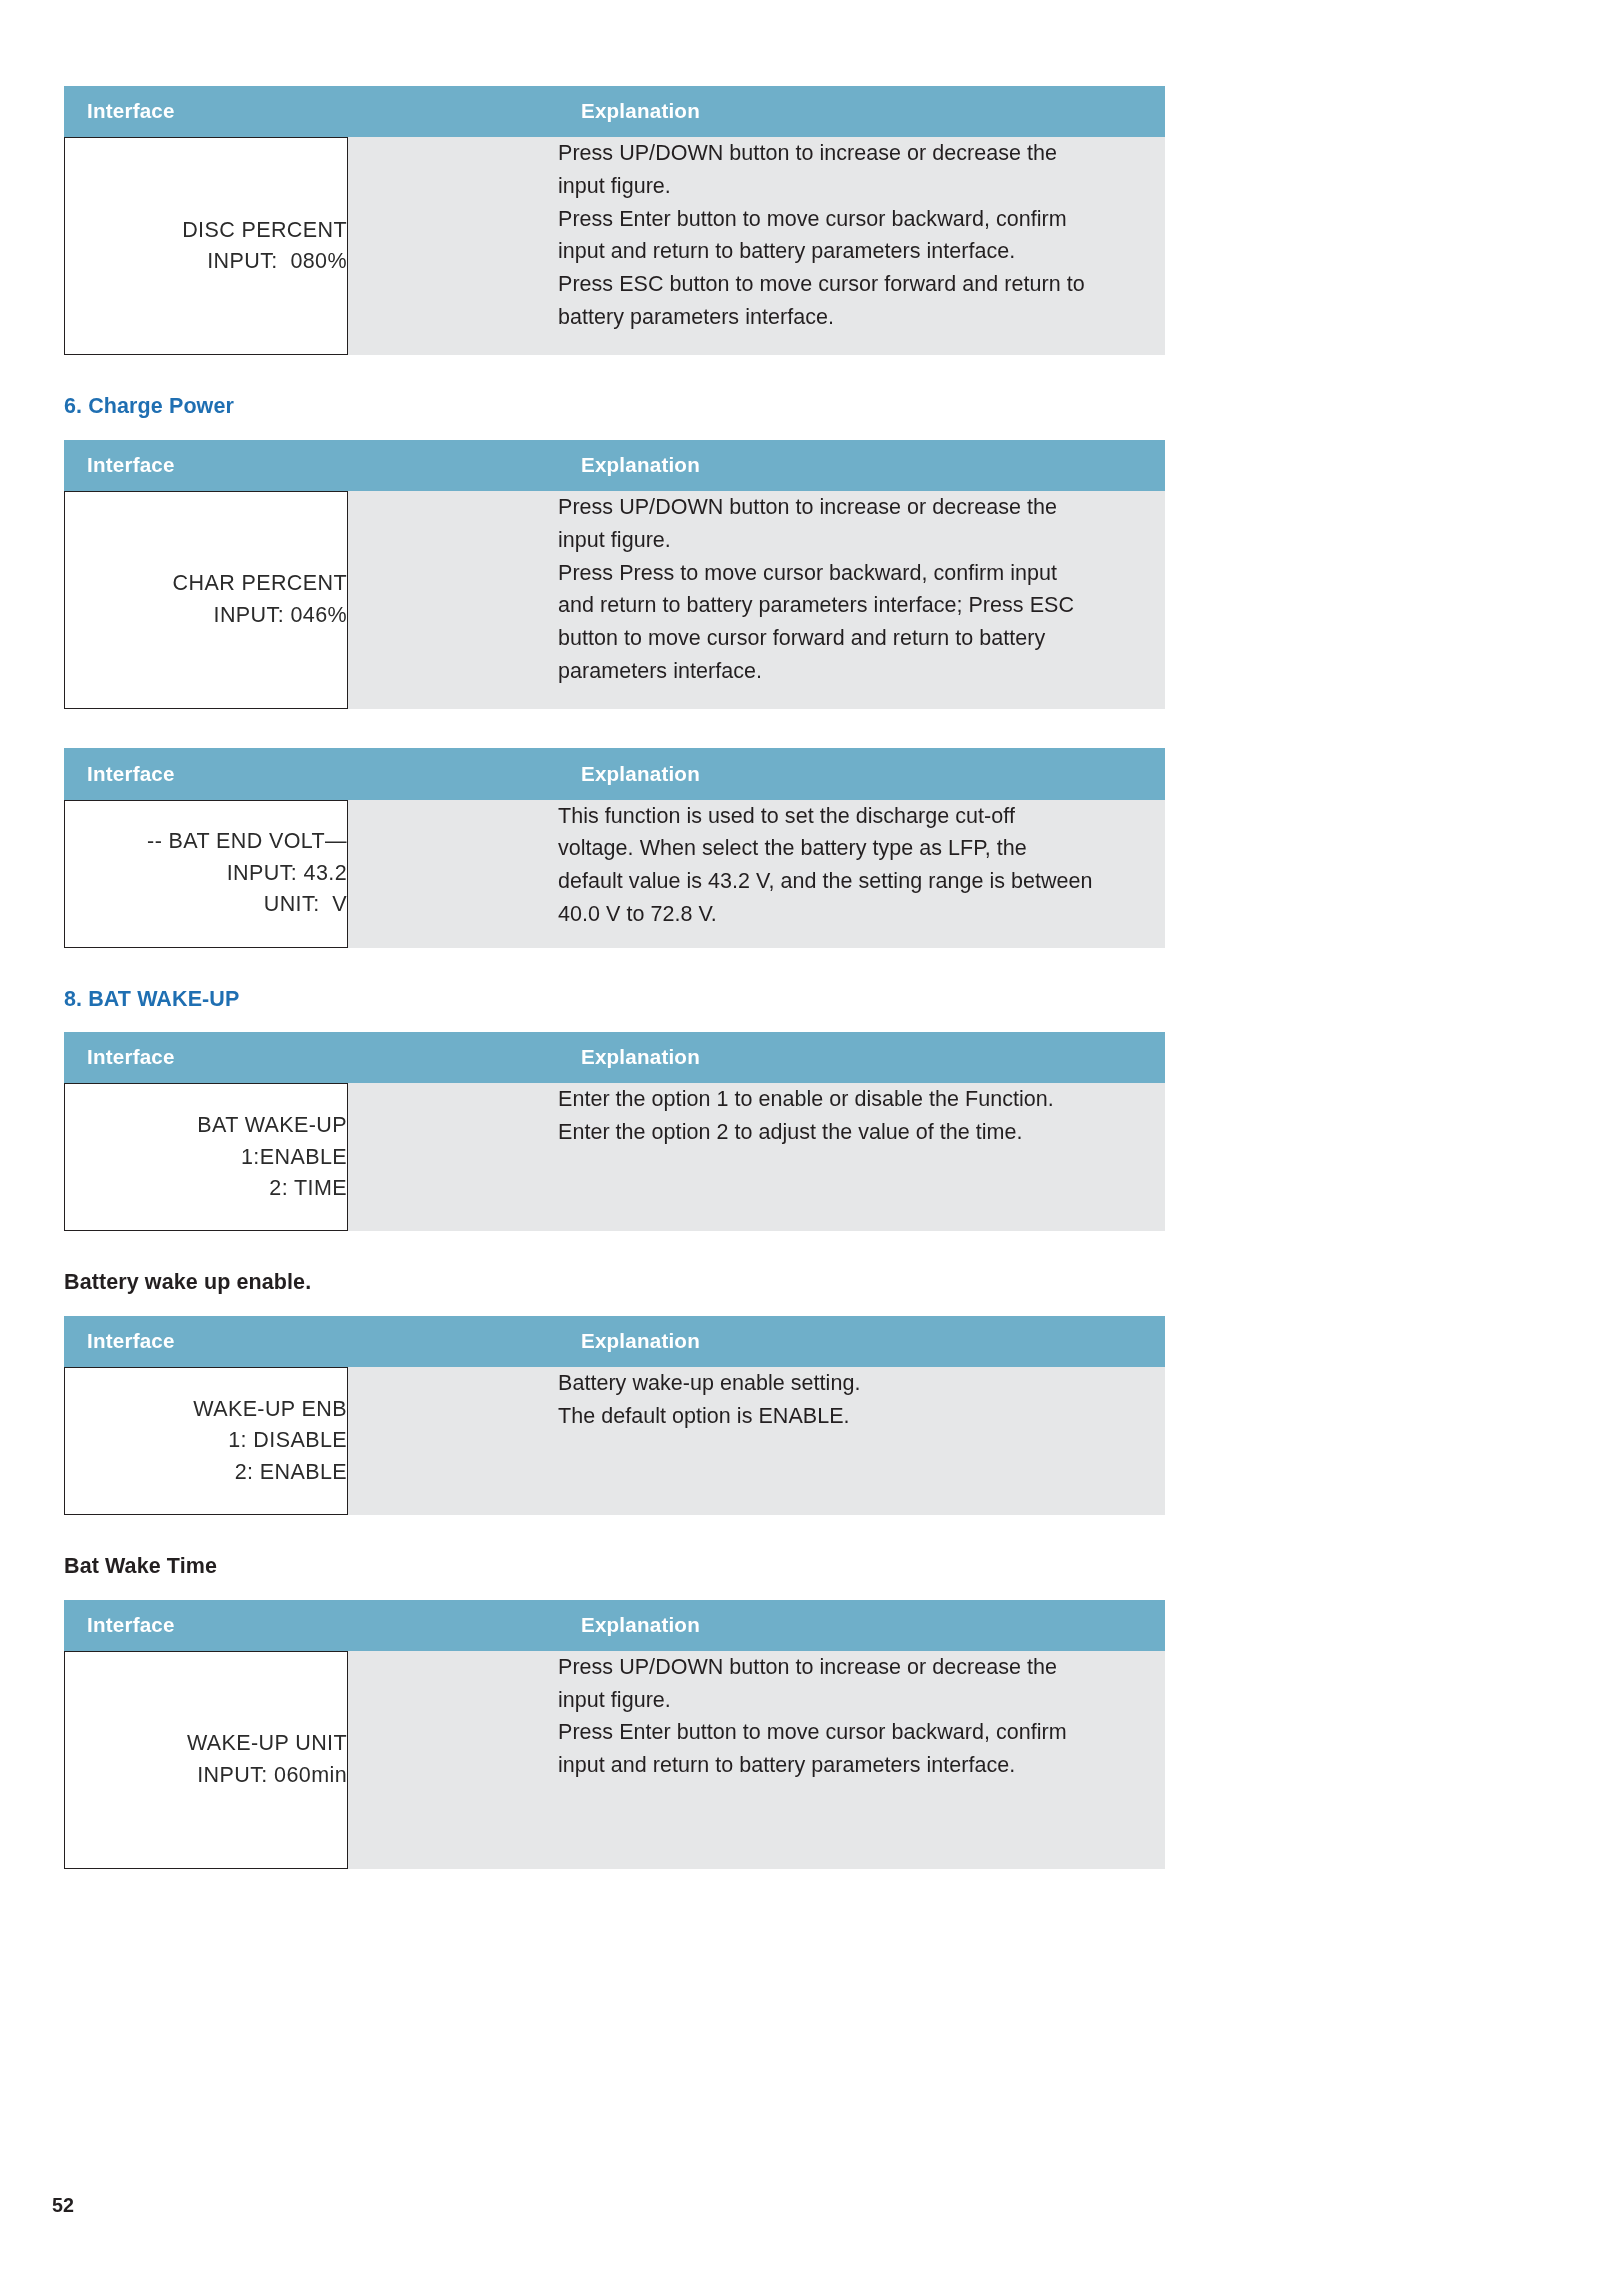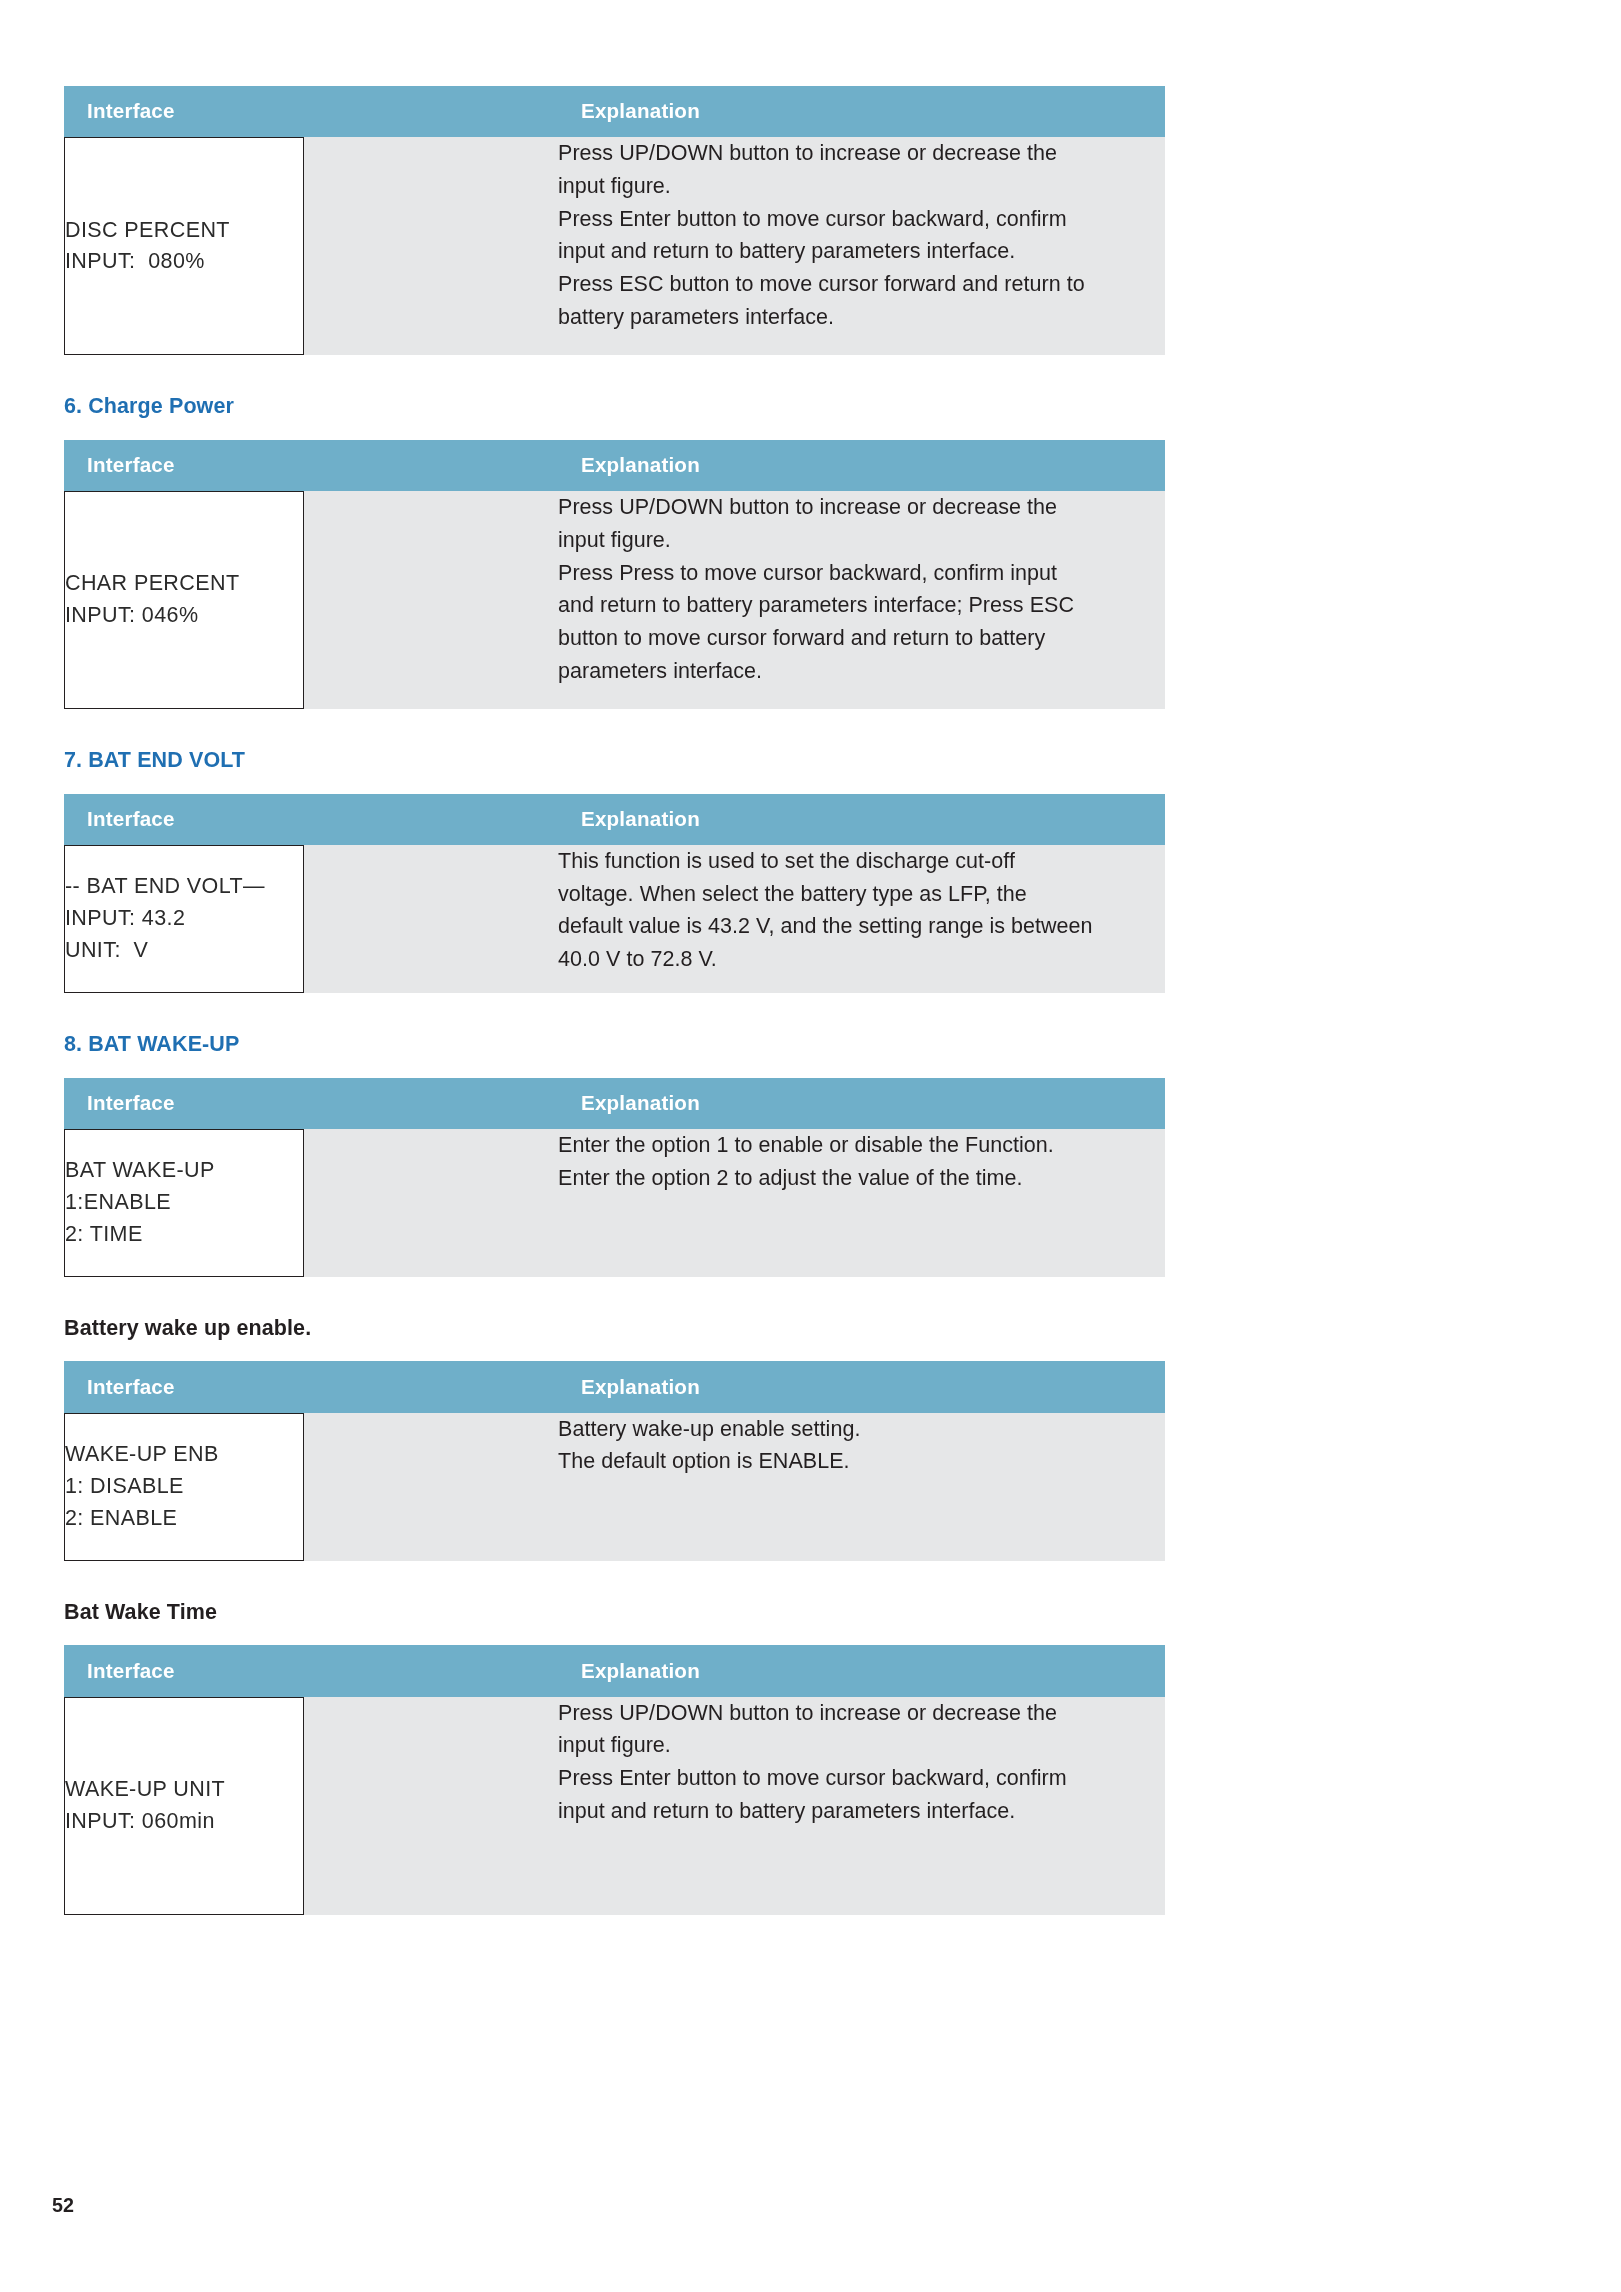--- a/index.html
+++ b/index.html
@@ -80,29 +80,29 @@
   }
   .cell-iface {
     padding: 23px 0 23px 23px;
   }
   .cell-expl {
     padding: 24px 36px 23px 23px;
   }
 
   
   .lcd {
-    width: 240px;
+    width: 284px;
     box-sizing: border-box;
     border: 1.8px solid #231F20;
     background: #ffffff;
     padding: 0;
     display: flex;
     flex-direction: column;
     justify-content: center;
-    align-items: flex-start;
+    align-items: flex-end;
   }
   .lcd.h-2 { height: 218px; }
   .lcd.h-3 { height: 148px; }
   .lcd-line {
     font-family: "Liberation Sans", sans-serif;
     font-size: 21.5px;
     font-weight: normal;
     color: #2B2B2B;
     letter-spacing: 0.4px;
     line-height: 1.48;
@@ -189,21 +189,20 @@
                 <p class="expl-line">and return to battery parameters interface; Press ESC</p>
                 <p class="expl-line">button to move cursor forward and return to battery</p>
                 <p class="expl-line">parameters interface.</p>
               </td>
             </tr>
           </tbody>
         </table>
       </div>
       <div class="spacer-sec"></div>
       <div>
-        <div class="sec-heading">7. BAT END VOLT</div>
         <table class="itable">
           <thead>
             <tr class="thead-row">
               <th class="col-iface">Interface</th>
               <th class="col-expl">Explanation</th>
             </tr>
           </thead>
           <tbody>
             <tr>
               <td class="cell-iface">

